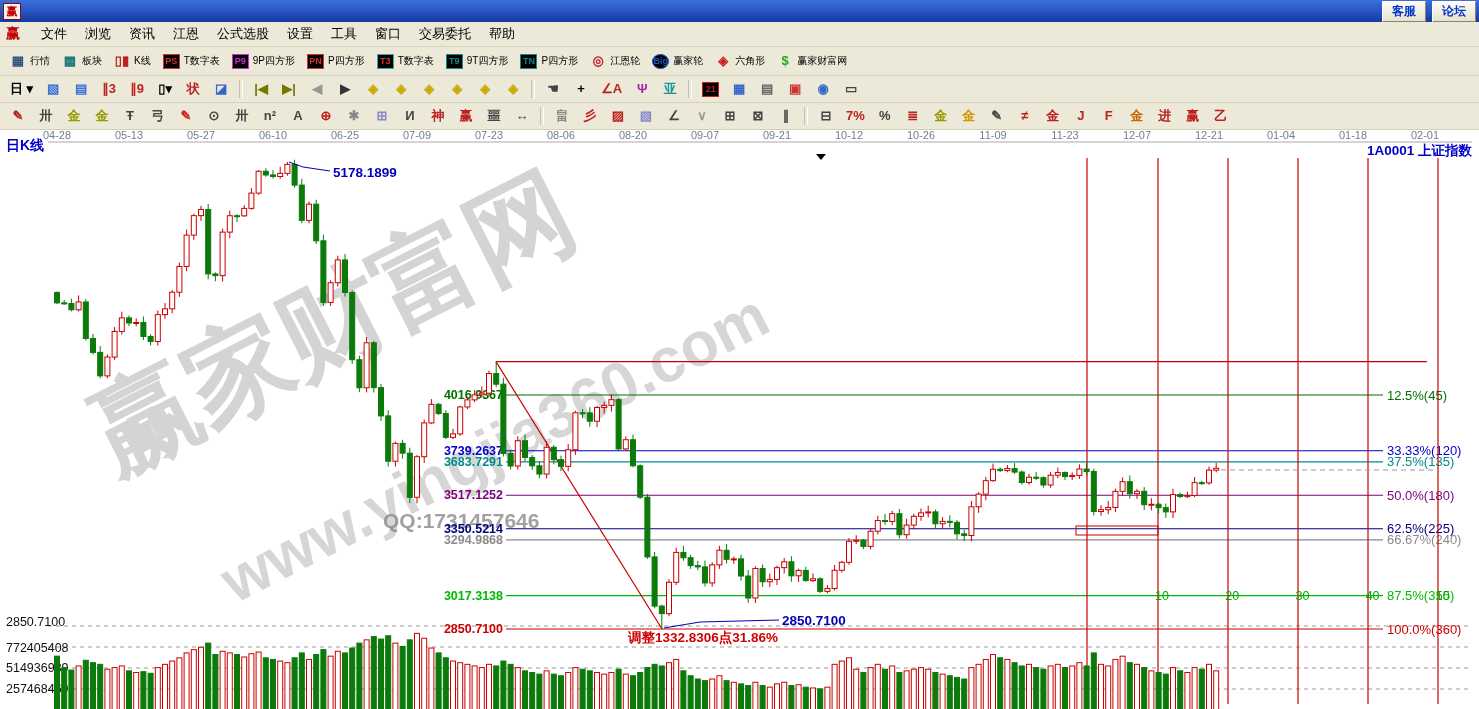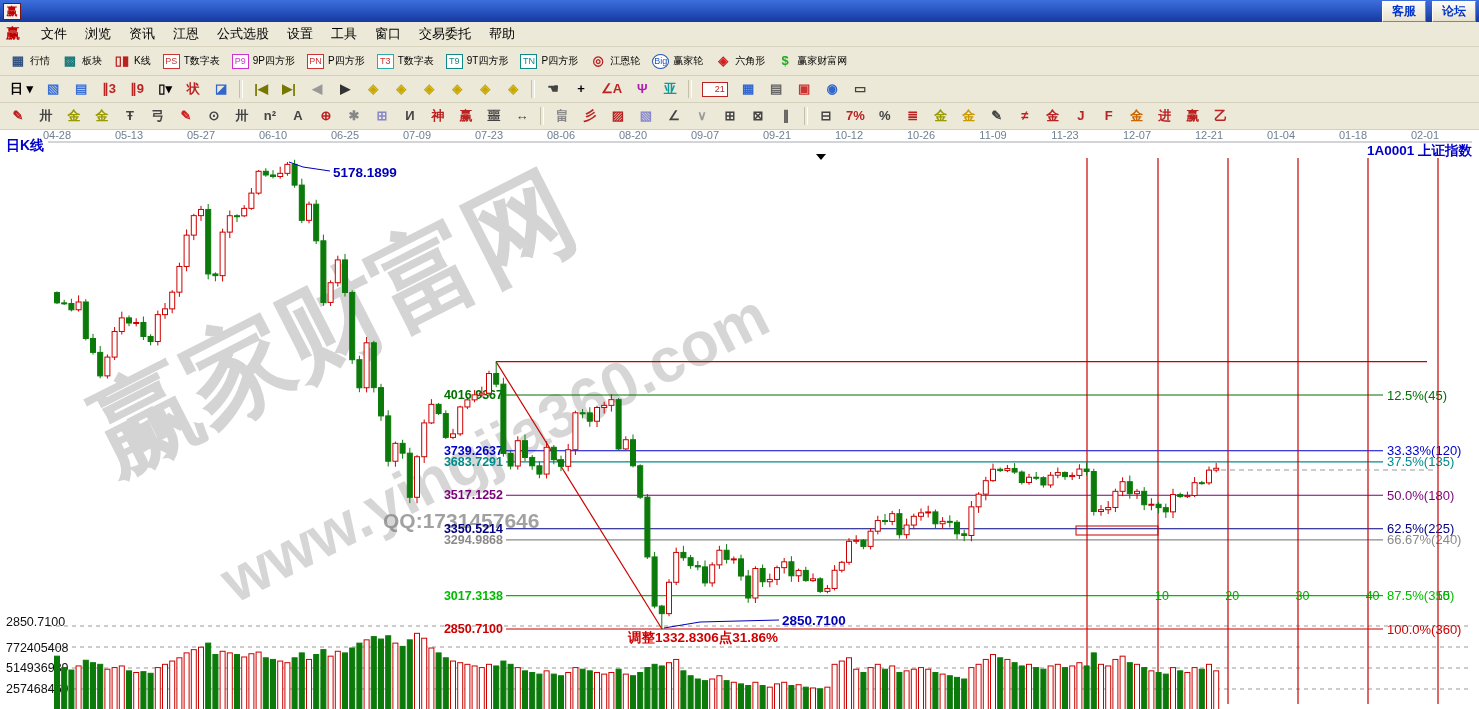--- a/index.html
+++ b/index.html
@@ -15,21 +15,21 @@
   .menubar{height:24px;background:#ece9d8;border-bottom:1px solid #d8d4c0;display:flex;align-items:center;padding:0 6px;flex:0 0 auto;}
   .menubar .mlogo{color:#c00000;font-weight:bold;font-size:14px;margin-right:12px;}
   .menu-item{font-size:13px;color:#000;padding:2px 9px;background:none;border:none;cursor:default;}
   
   .toolbar{background:#ece9d8;border-bottom:1px solid #d4d0bc;display:flex;align-items:center;padding:0 4px;flex:0 0 auto;}
   #tb-main{height:28px;}
   #tb-view{height:26px;}
   #tb-draw{height:26px;}
   .tbtn{display:inline-flex;align-items:center;gap:4px;background:none;border:1px solid transparent;padding:1px 4px;margin:0 1px;font-size:12.5px;color:#000;cursor:default;}
   .ticon{display:inline-block;min-width:16px;height:16px;line-height:16px;text-align:center;font-size:13px;font-weight:bold;}
-  .ticon.badge{border:1px solid;font-size:9px;min-width:15px;height:13px;line-height:13px;font-weight:normal;background:#ffffff;}
+  .ticon.badge{border:1px solid;font-size:9px;min-width:15px;height:13px;line-height:13px;font-weight:bold;background:#000000;}
   .ticon.round{border-radius:50%;}
   .tlabel{font-size:10px;}
   .tbsep{display:inline-block;width:2px;height:18px;border-left:1px solid #c4c0aa;border-right:1px solid #fff;margin:0 4px;}
   
   .chart-area{flex:1;background:#fff;position:relative;}
   svg text{font-family:"Liberation Sans","DejaVu Sans",sans-serif;}
 </style>
 </head>
 <body>
 
@@ -167,21 +167,21 @@
         <span class="ticon" style="color: rgb(187, 34, 34);">∠A</span>
       </button>
       <button class="tbtn">
         <span class="ticon" style="color: rgb(170, 34, 170);">Ψ</span>
       </button>
       <button class="tbtn">
         <span class="ticon" style="color: rgb(17, 153, 153);">亚</span>
       </button>
       <span class="tbsep"></span>
       <button class="tbtn">
-        <span class="ticon badge" style="color: rgb(187, 34, 34); border-color: rgb(187, 34, 34); padding-left: 9px;">21</span>
+        <span class="ticon badge" style="color: rgb(187, 34, 34); border-color: rgb(187, 34, 34);">21</span>
       </button>
       <button class="tbtn">
         <span class="ticon" style="color: rgb(51, 102, 204);">▦</span>
       </button>
       <button class="tbtn">
         <span class="ticon" style="color: rgb(102, 102, 102);">▤</span>
       </button>
       <button class="tbtn">
         <span class="ticon" style="color: rgb(204, 51, 51);">▣</span>
       </button>

